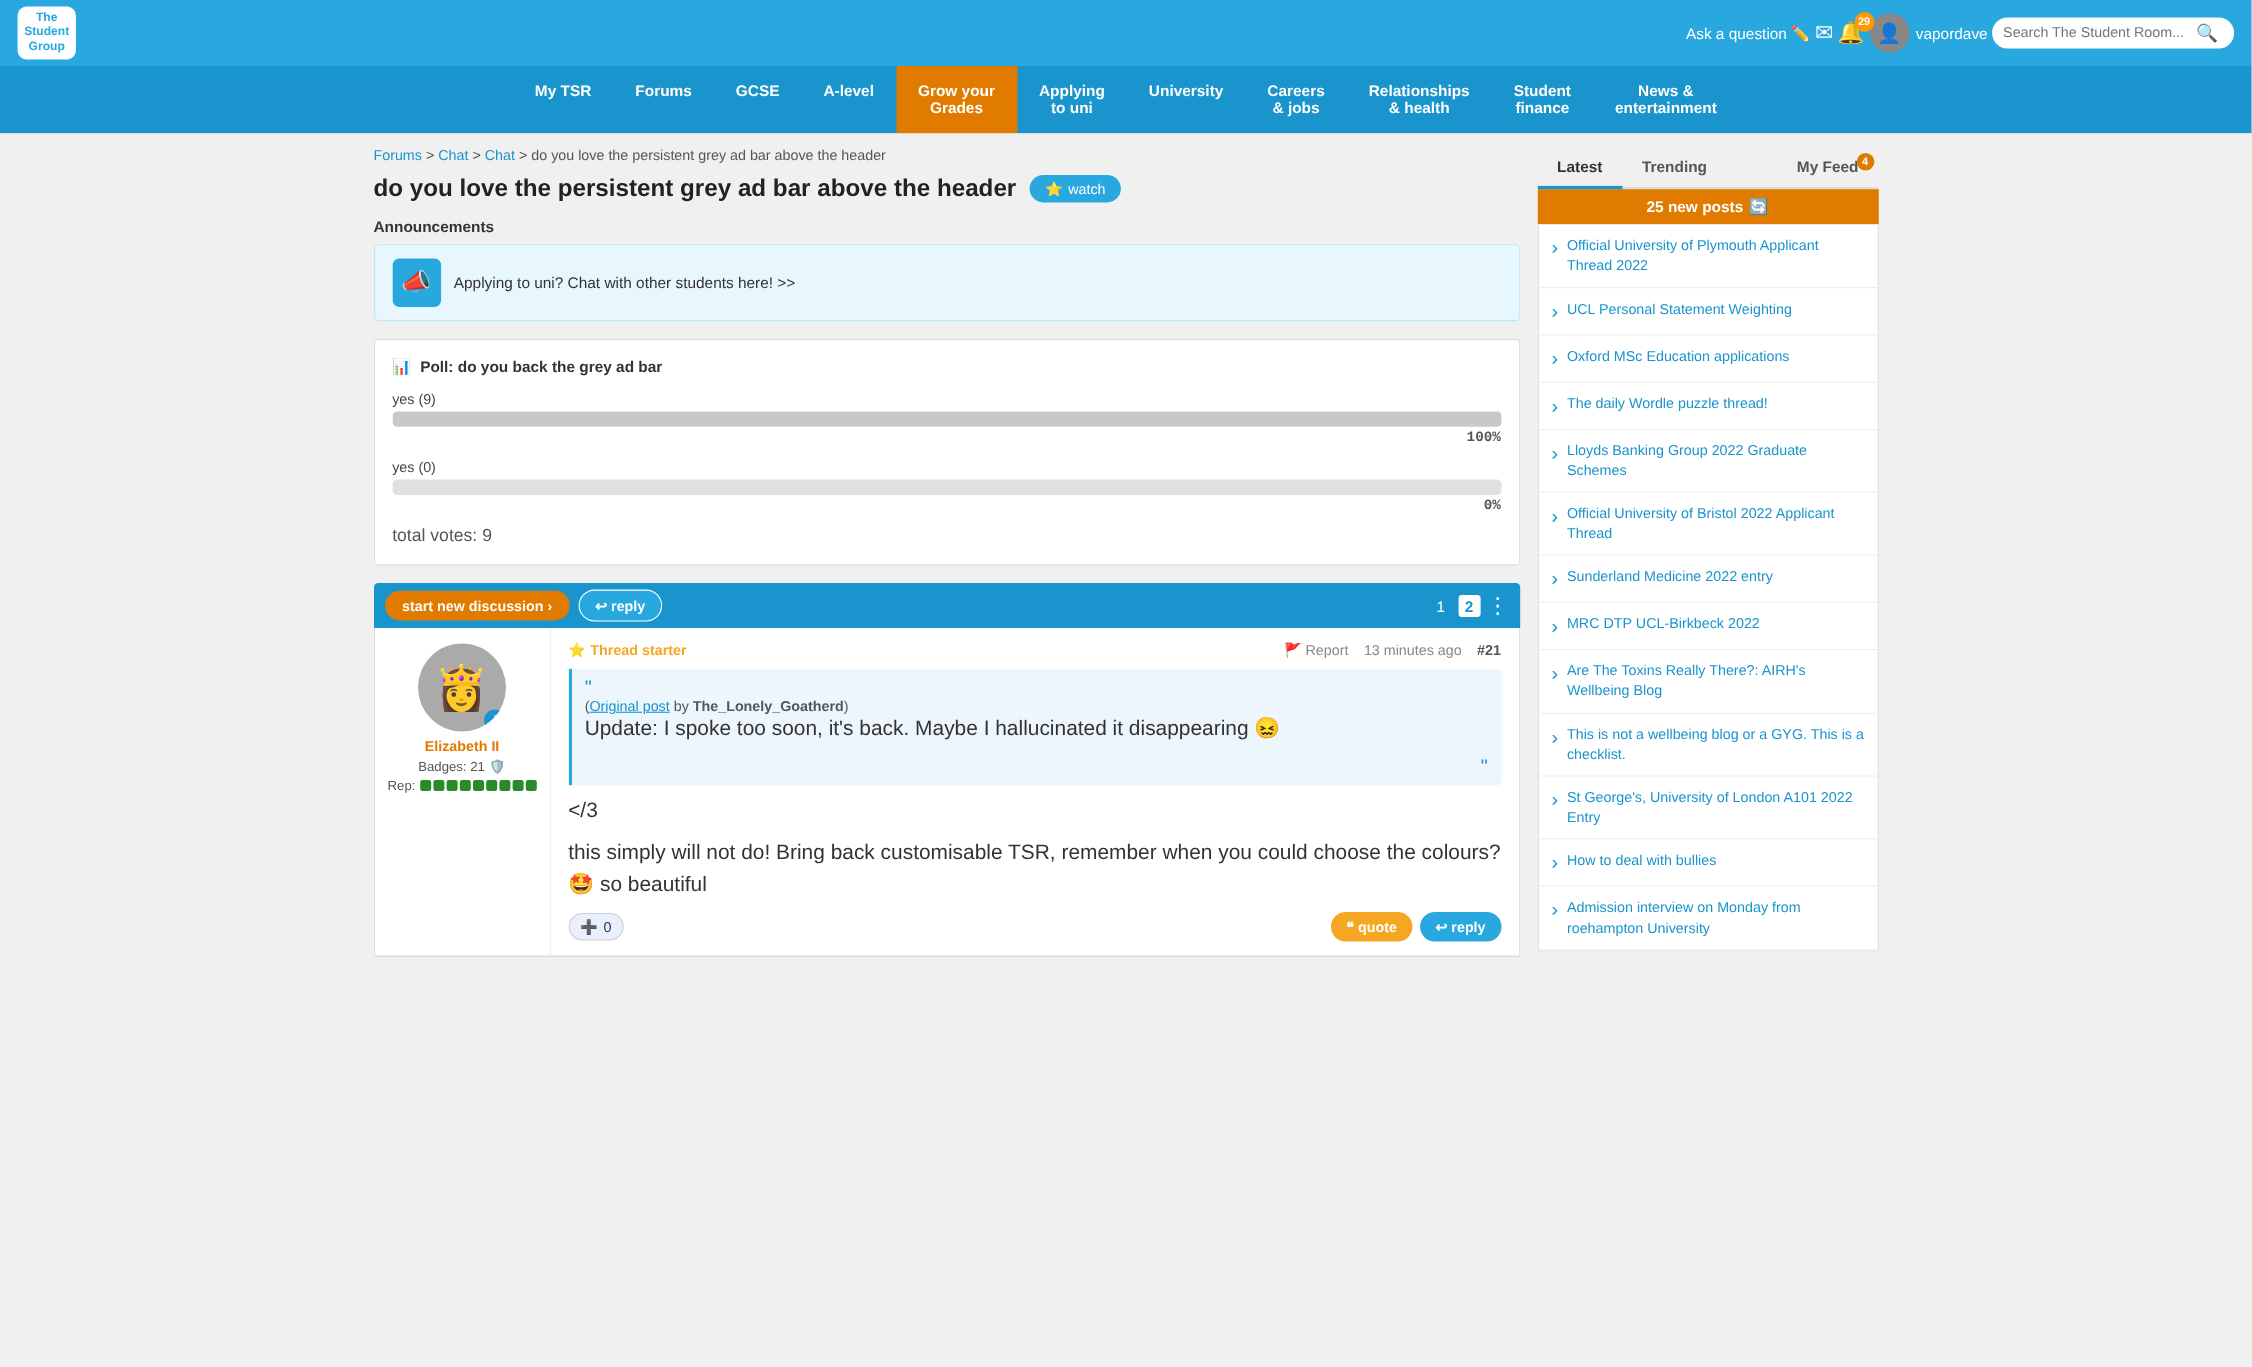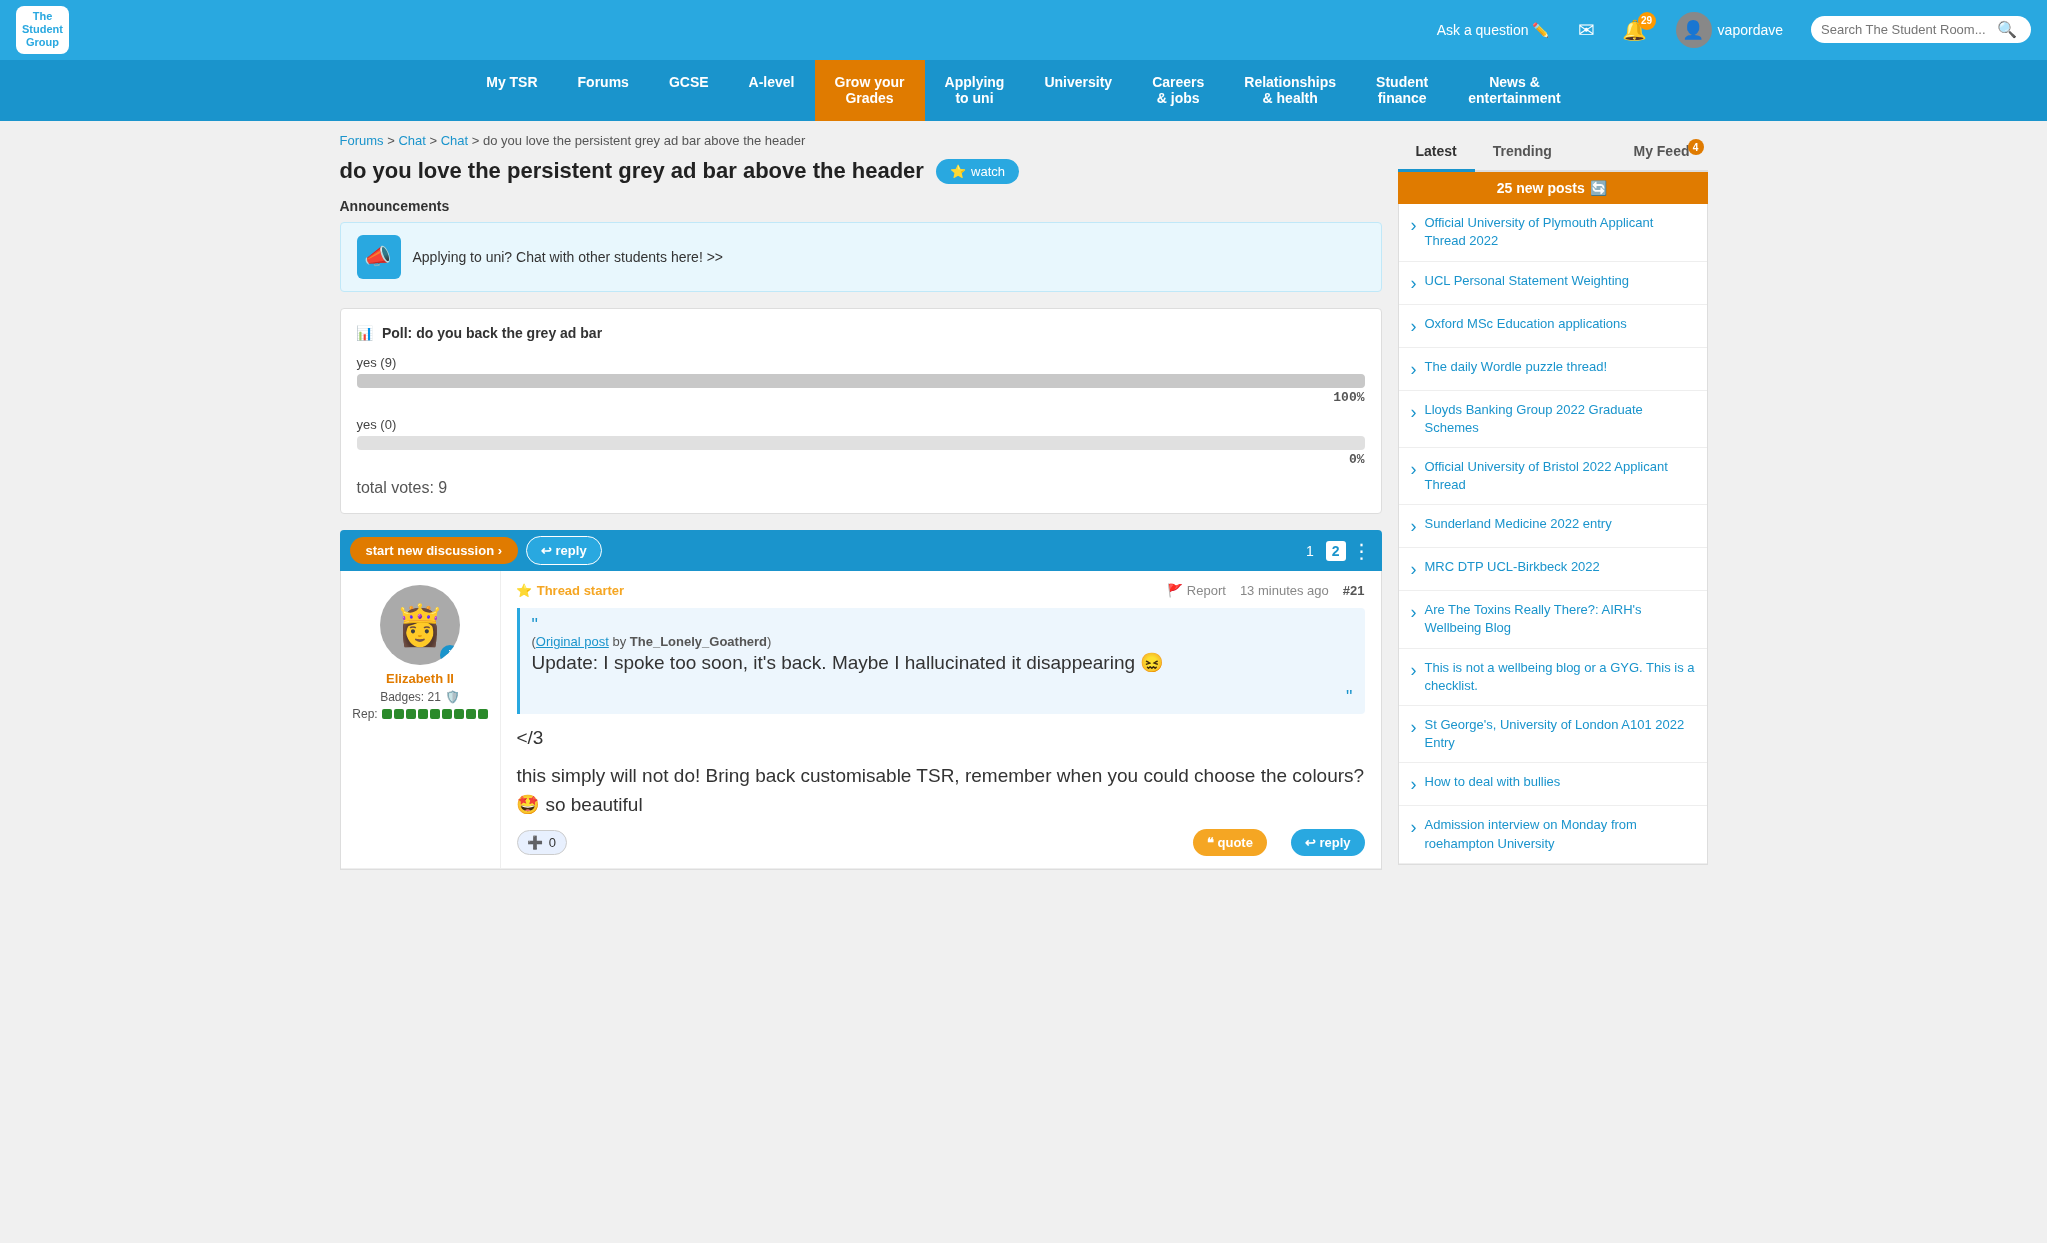--- a/index.html
+++ b/index.html
@@ -21,21 +21,21 @@
       border-radius: 8px;
       padding: 4px 6px;
       text-align: center;
       line-height: 1.2;
       min-width: 52px;
     }
     .top-bar-spacer { flex: 1; }
     .top-bar-actions {
       display: flex;
       align-items: center;
-      gap: 28px;
+      gap: 4px;
       color: #fff;
     }
     .top-bar-actions .ask-btn {
       color: #fff;
       font-size: 14px;
       display: flex;
       align-items: center;
       gap: 4px;
       cursor: pointer;
     }
@@ -447,21 +447,21 @@
       background: #e8f0fe;
       border: 1px solid #ccc;
       border-radius: 20px;
       padding: 4px 10px;
       cursor: pointer;
       font-size: 13px;
     }
     .post-action-btns {
       margin-left: auto;
       display: flex;
-      gap: 24px;
+      gap: 7px;
     }
     .quote-action-btn {
       background: #f5a623;
       color: #fff;
       border: none;
       border-radius: 20px;
       padding: 6px 14px;
       font-size: 13px;
       font-weight: bold;
       cursor: pointer;

